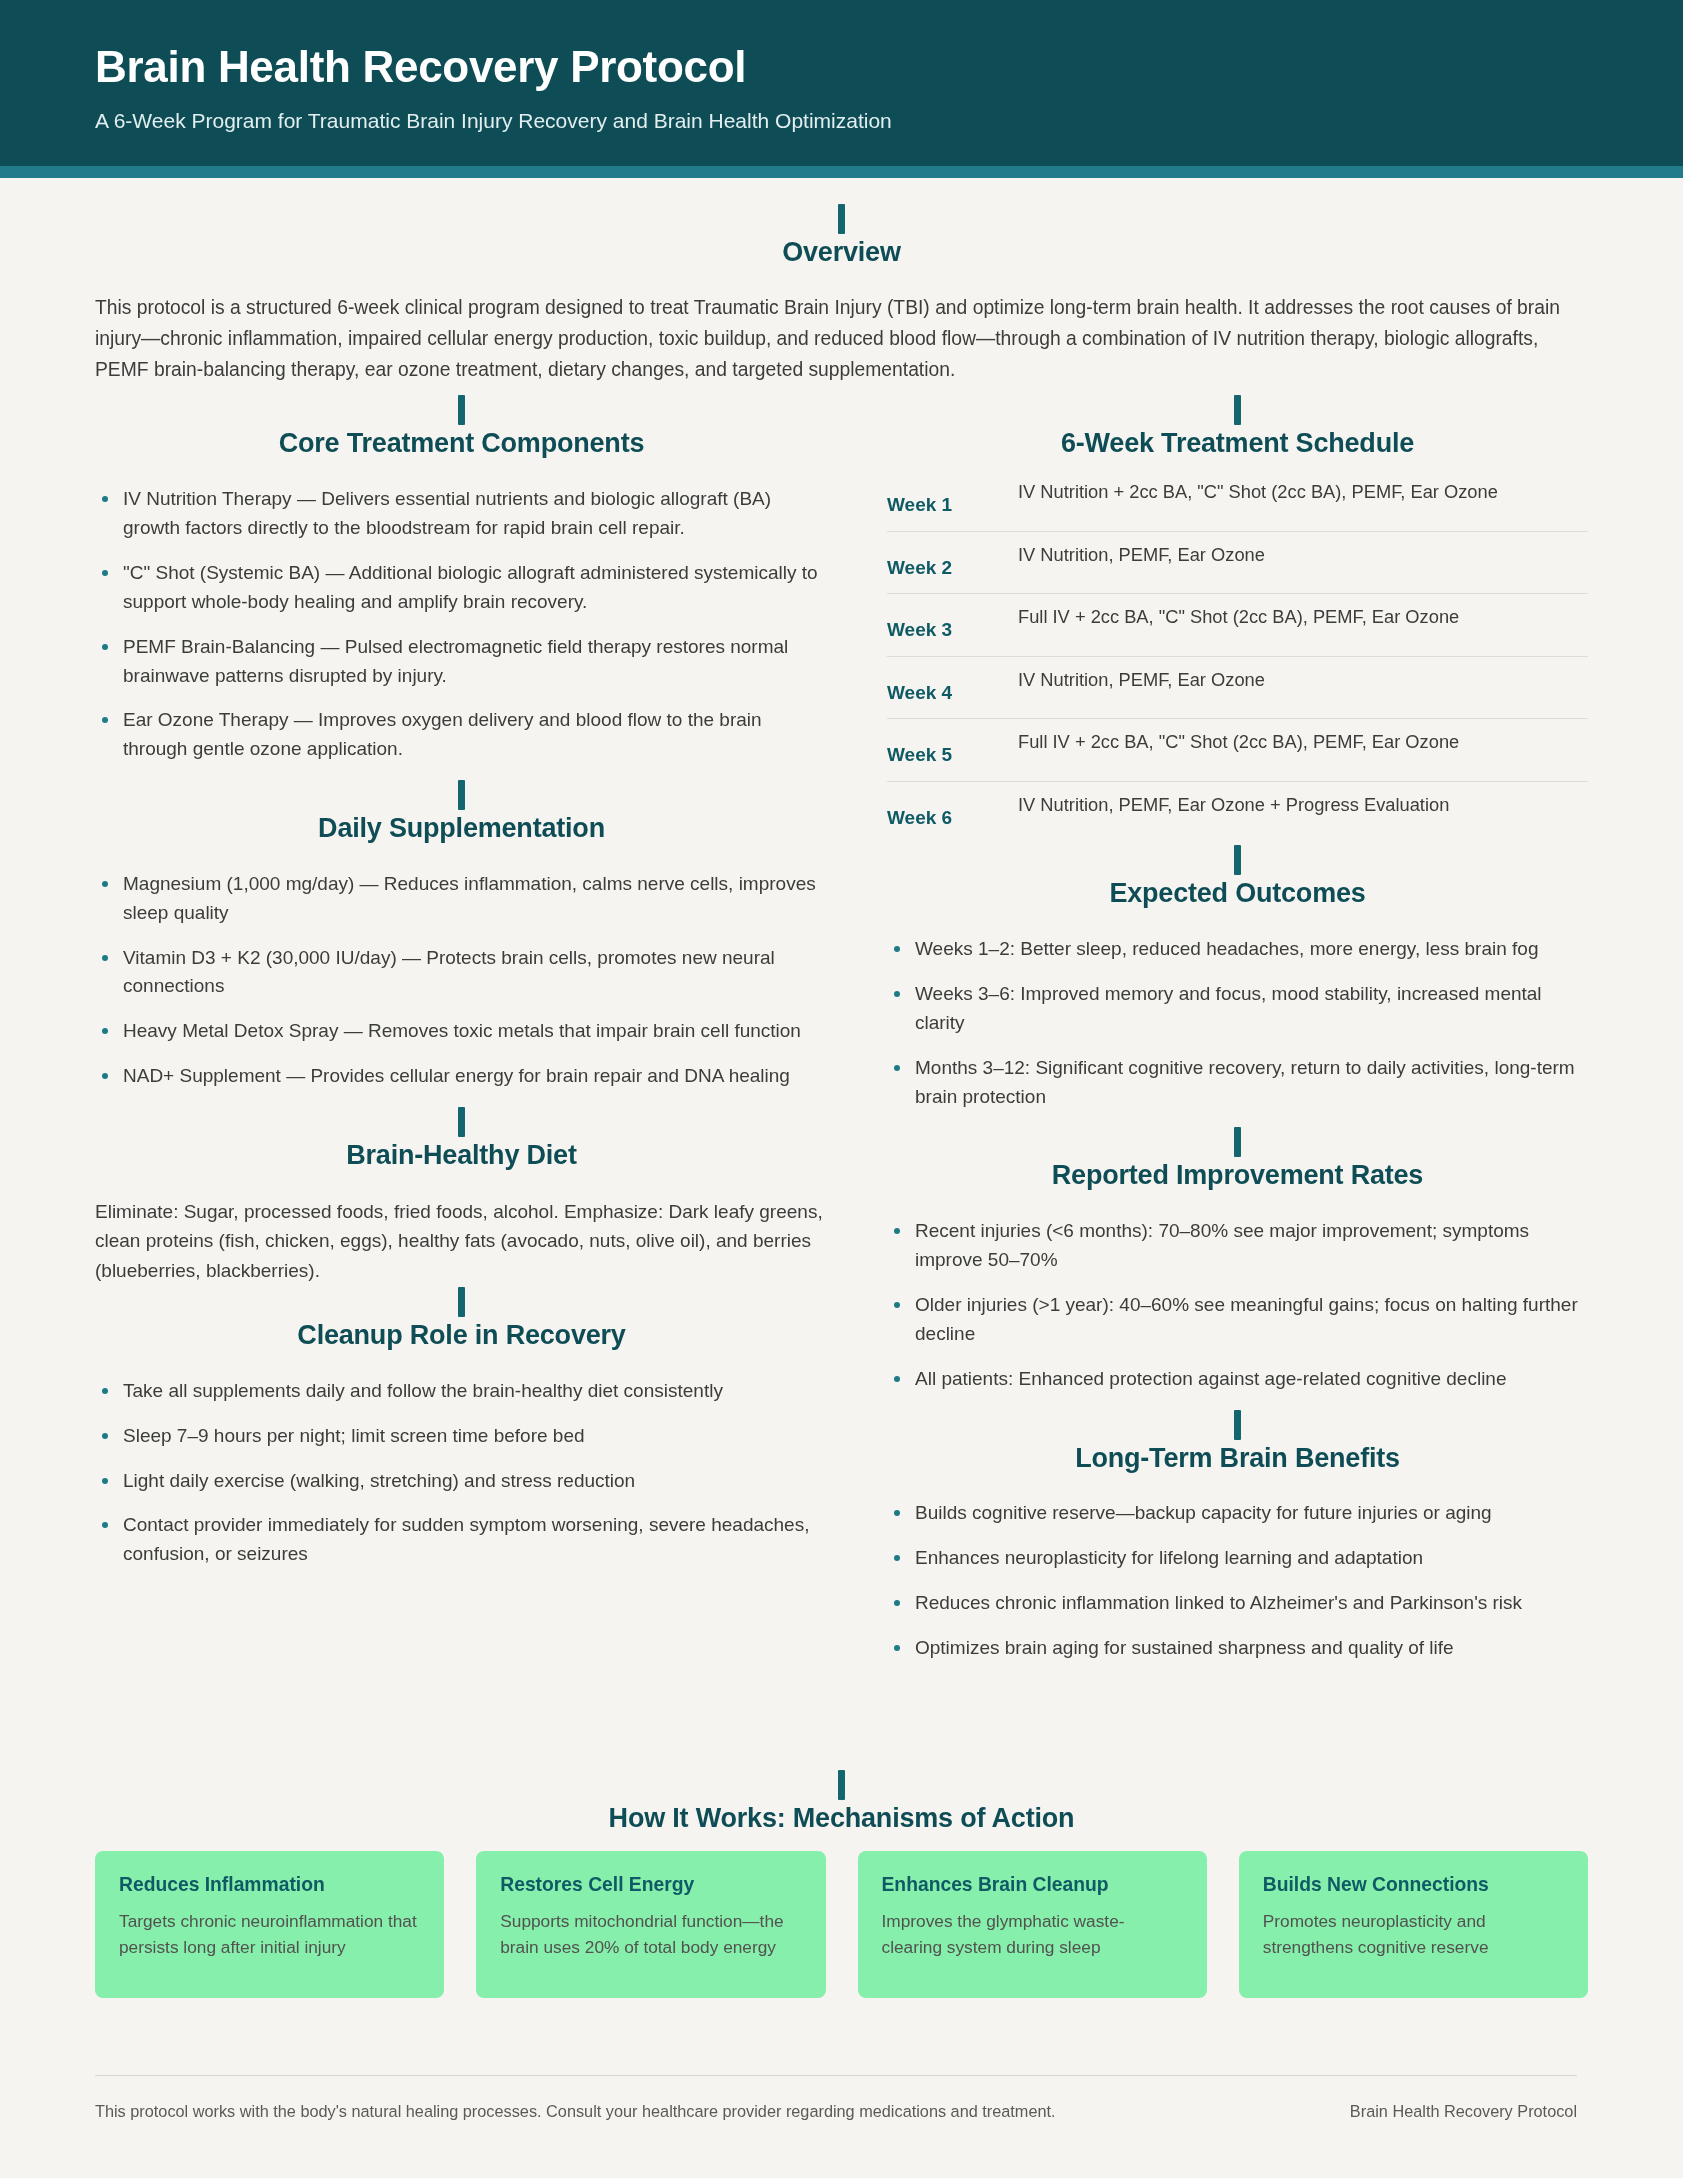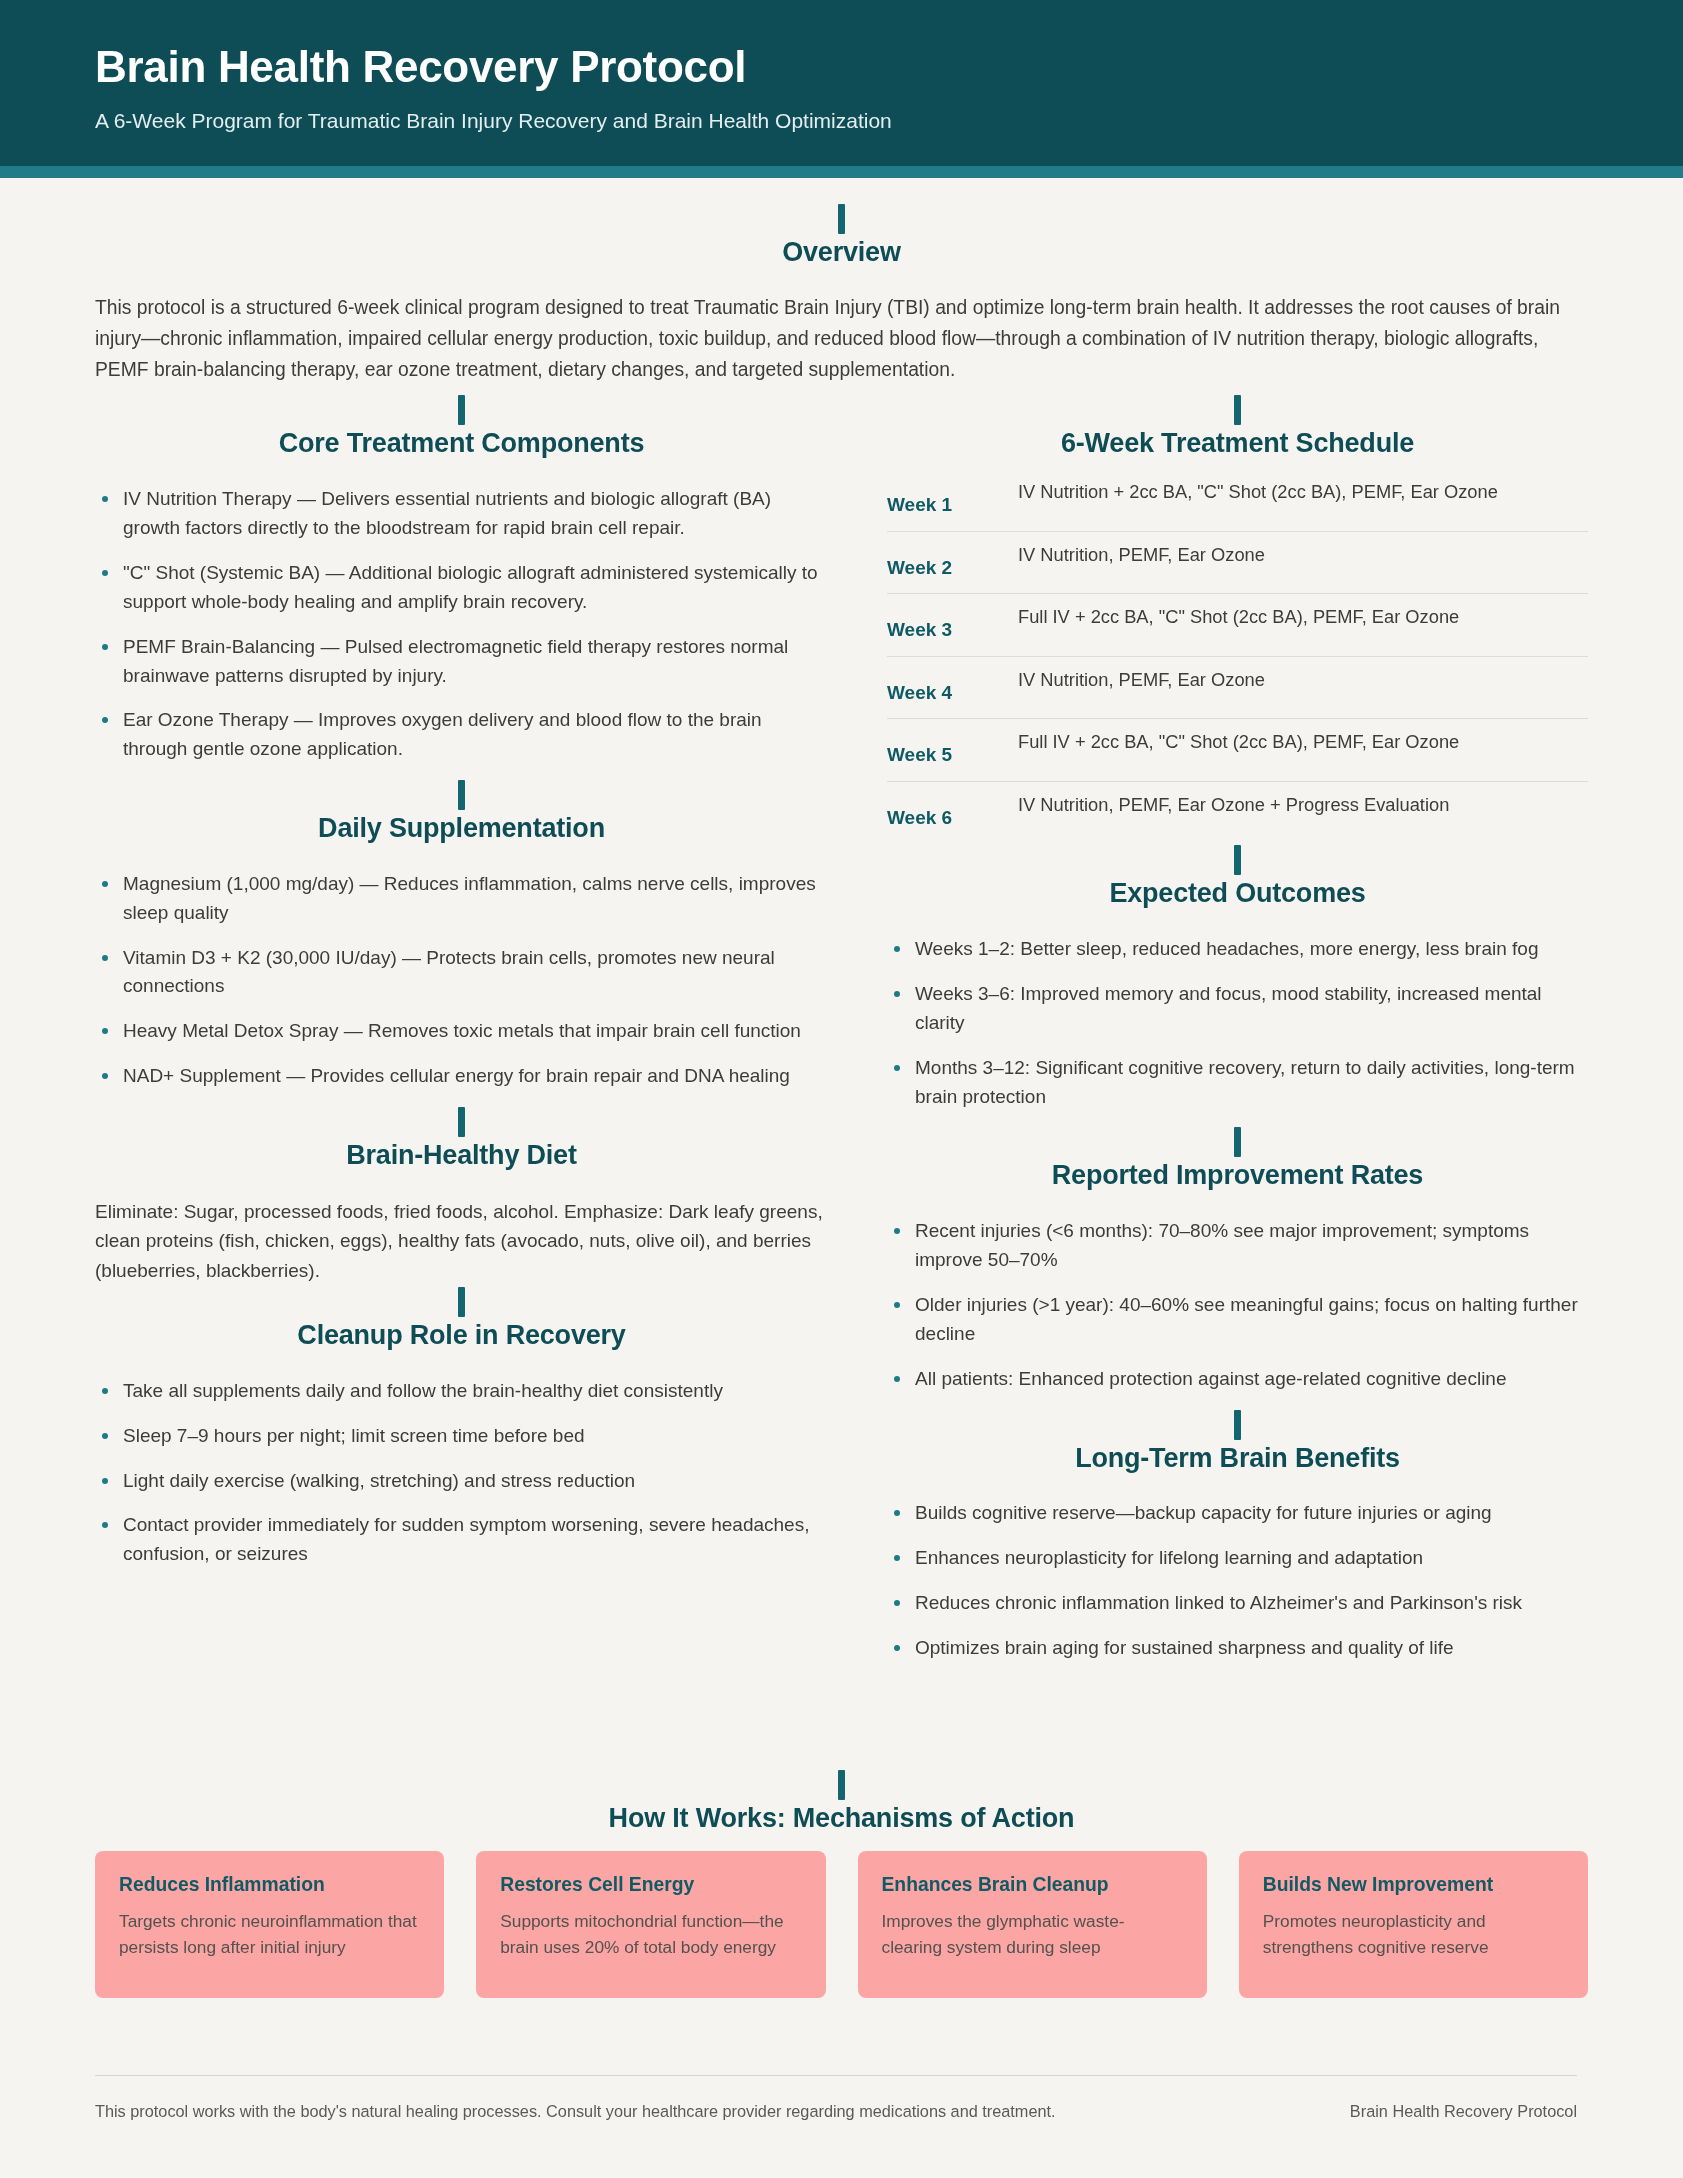--- a/index.html
+++ b/index.html
@@ -146,21 +146,21 @@
 
   
   .mech-wrap { padding: 0 95px; margin-top: 91px; }
   .mech-cards {
     display: flex;
     gap: 32px;
     margin-top: 18px;
   }
   .mech-card {
     flex: 1 1 0;
-    background: #fca5a5;
+    background: #86efac;
     border-radius: 8px;
     padding: 22px 24px 28px 24px;
     min-height: 147px;
   }
   .mech-card h3 {
     color: #0f5a64;
     font-size: 19.3px;
     font-weight: bold;
     margin-bottom: 12px;
     line-height: 1.2;
@@ -352,21 +352,21 @@
     </div>
     <div class="mech-card">
       <h3>Restores Cell Energy</h3>
       <p>Supports mitochondrial function—the brain uses 20% of total body energy</p>
     </div>
     <div class="mech-card">
       <h3>Enhances Brain Cleanup</h3>
       <p>Improves the glymphatic waste-clearing system during sleep</p>
     </div>
     <div class="mech-card">
-      <h3>Builds New Improvement</h3>
+      <h3>Builds New Connections</h3>
       <p>Promotes neuroplasticity and strengthens cognitive reserve</p>
     </div>
   </div>
 </div>
 
 <div class="footer">
   <div class="note">This protocol works with the body's natural healing processes. Consult your healthcare provider regarding medications and treatment.</div>
   <div class="brand">Brain Health Recovery Protocol</div>
 </div>
 

